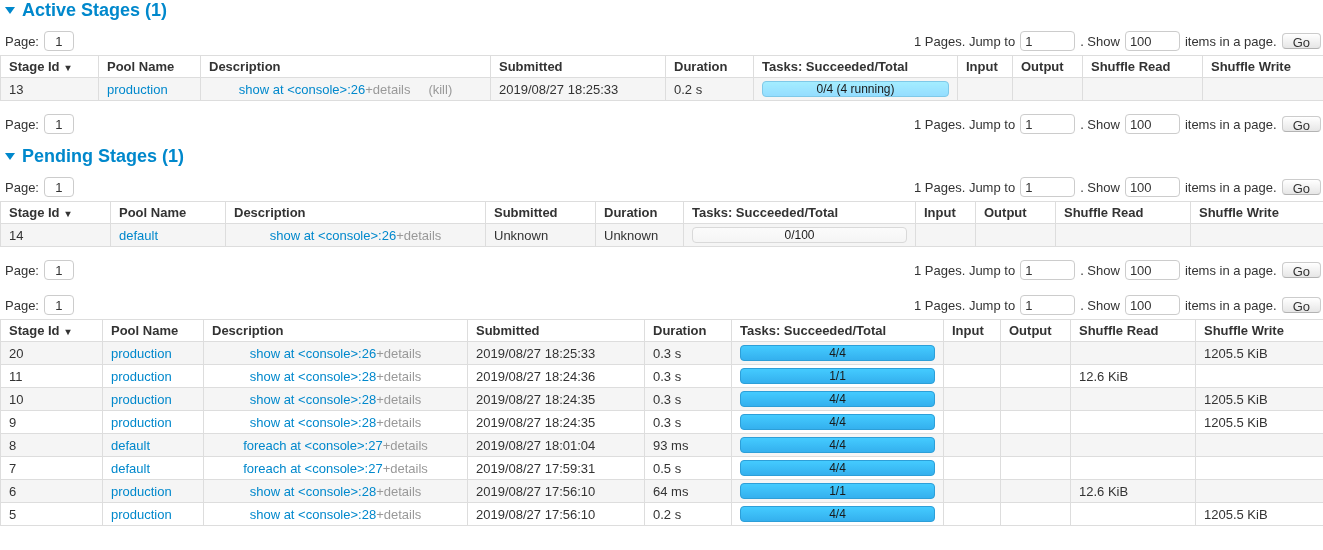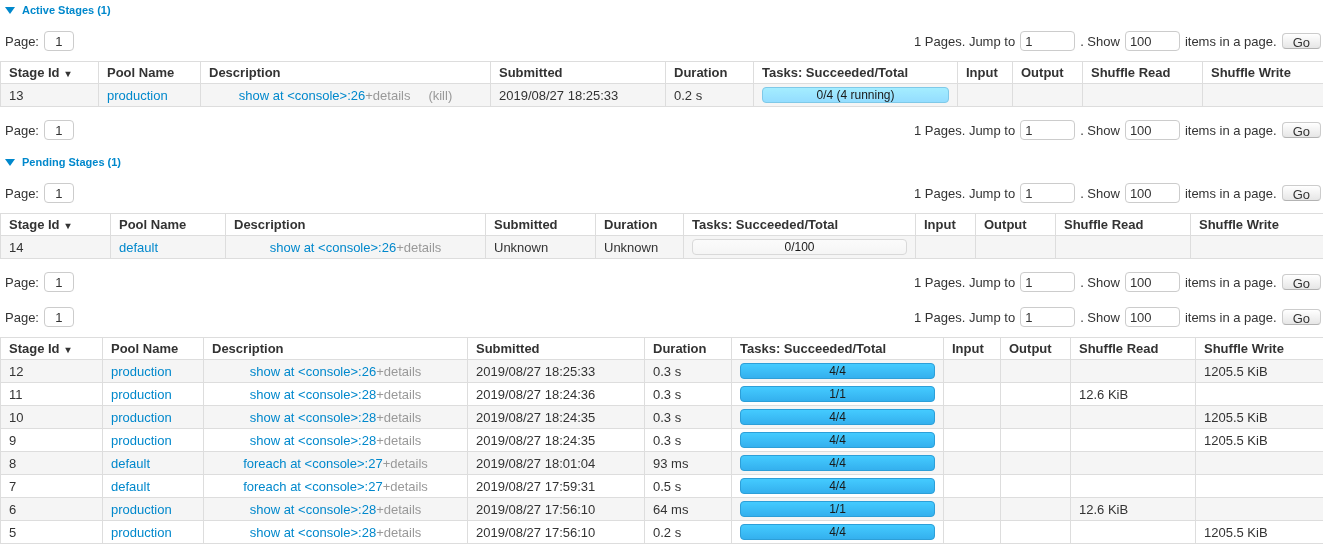--- a/index.html
+++ b/index.html
@@ -13,41 +13,41 @@
   .stage-section { margin-bottom: 13px; }
   .section-heading {
     display: flex; align-items: center; gap: 7px;
     margin: 0 0 0 5px; height: 16px; cursor: pointer;
   }
   .collapse-arrow {
     width: 0; height: 0; display: inline-block;
     border-left: 5px solid transparent; border-right: 5px solid transparent;
     border-top: 7px solid #0088cc;
   }
-  .heading-link { color: #0088cc; font-weight: bold; font-size: 11px; text-decoration: none; text-align: center; }
+  .heading-link { color: #0088cc; font-weight: bold; font-size: 18px; text-decoration: none; text-align: center; }
   .toolbar {
     display: flex; justify-content: space-between; align-items: center;
     margin: 12px 2px 0 5px; height: 22px;
   }
   .toolbar-left, .toolbar-right { display: flex; align-items: center; gap: 5px; }
   input.small {
     height: 20px; border: 1px solid #cccccc; border-radius: 4px;
     padding: 1px 4px; font: inherit; color: #333333; background: #fff;
   }
   .page-input { width: 30px; text-align: center; color: #999999; }
   .jump-input, .show-input { width: 55px; }
   .go-btn {
     height: 16px; padding: 1px 10px; font: inherit; color: #333333;
     background: linear-gradient(#ffffff, #e6e6e6);
     border: 1px solid #cccccc; border-bottom-color: #b3b3b3;
     border-radius: 4px; cursor: pointer;
   }
   table.stages {
     border-collapse: collapse; table-layout: fixed;
-    width: 1323px; margin-top: 9px; font-size: 13px;
+    width: 1323px; margin-top: 3px; font-size: 13px;
   }
   .stages th, .stages td {
     border: 1px solid #dddddd; padding: 3px 8px; height: 22px;
     text-align: left; white-space: nowrap; overflow: hidden; vertical-align: middle;
   }
   .stages th { font-weight: bold; color: #333; background: #ffffff; }
   .stages tbody tr:nth-child(odd) td { background: #f5f5f5; }
   .sort-icon { font-size: 10px; margin-left: 6px; color: #333; }
   .cell-link { color: #0088cc; text-decoration: none; cursor: pointer; }
   .muted-link { color: #999999; text-decoration: none; cursor: pointer; }
@@ -281,21 +281,21 @@
             <th><span>Duration</span></th>
             <th><span>Tasks: Succeeded/Total</span></th>
             <th><span>Input</span></th>
             <th><span>Output</span></th>
             <th><span>Shuffle Read</span></th>
             <th><span>Shuffle Write</span></th>
           </tr>
         </thead>
         <tbody>
           <tr>
-            <td>12</td>
+            <td>20</td>
             <td><a class="cell-link">production</a></td>
             <td>
               <div class="desc-wrap">
                 <a class="cell-link">show at &lt;console&gt;:26</a>
                 <div class="desc-right">
                   <a class="muted-link">+details</a>
                 </div>
               </div>
             </td>
             <td>2019/08/27 18:25:33</td>

